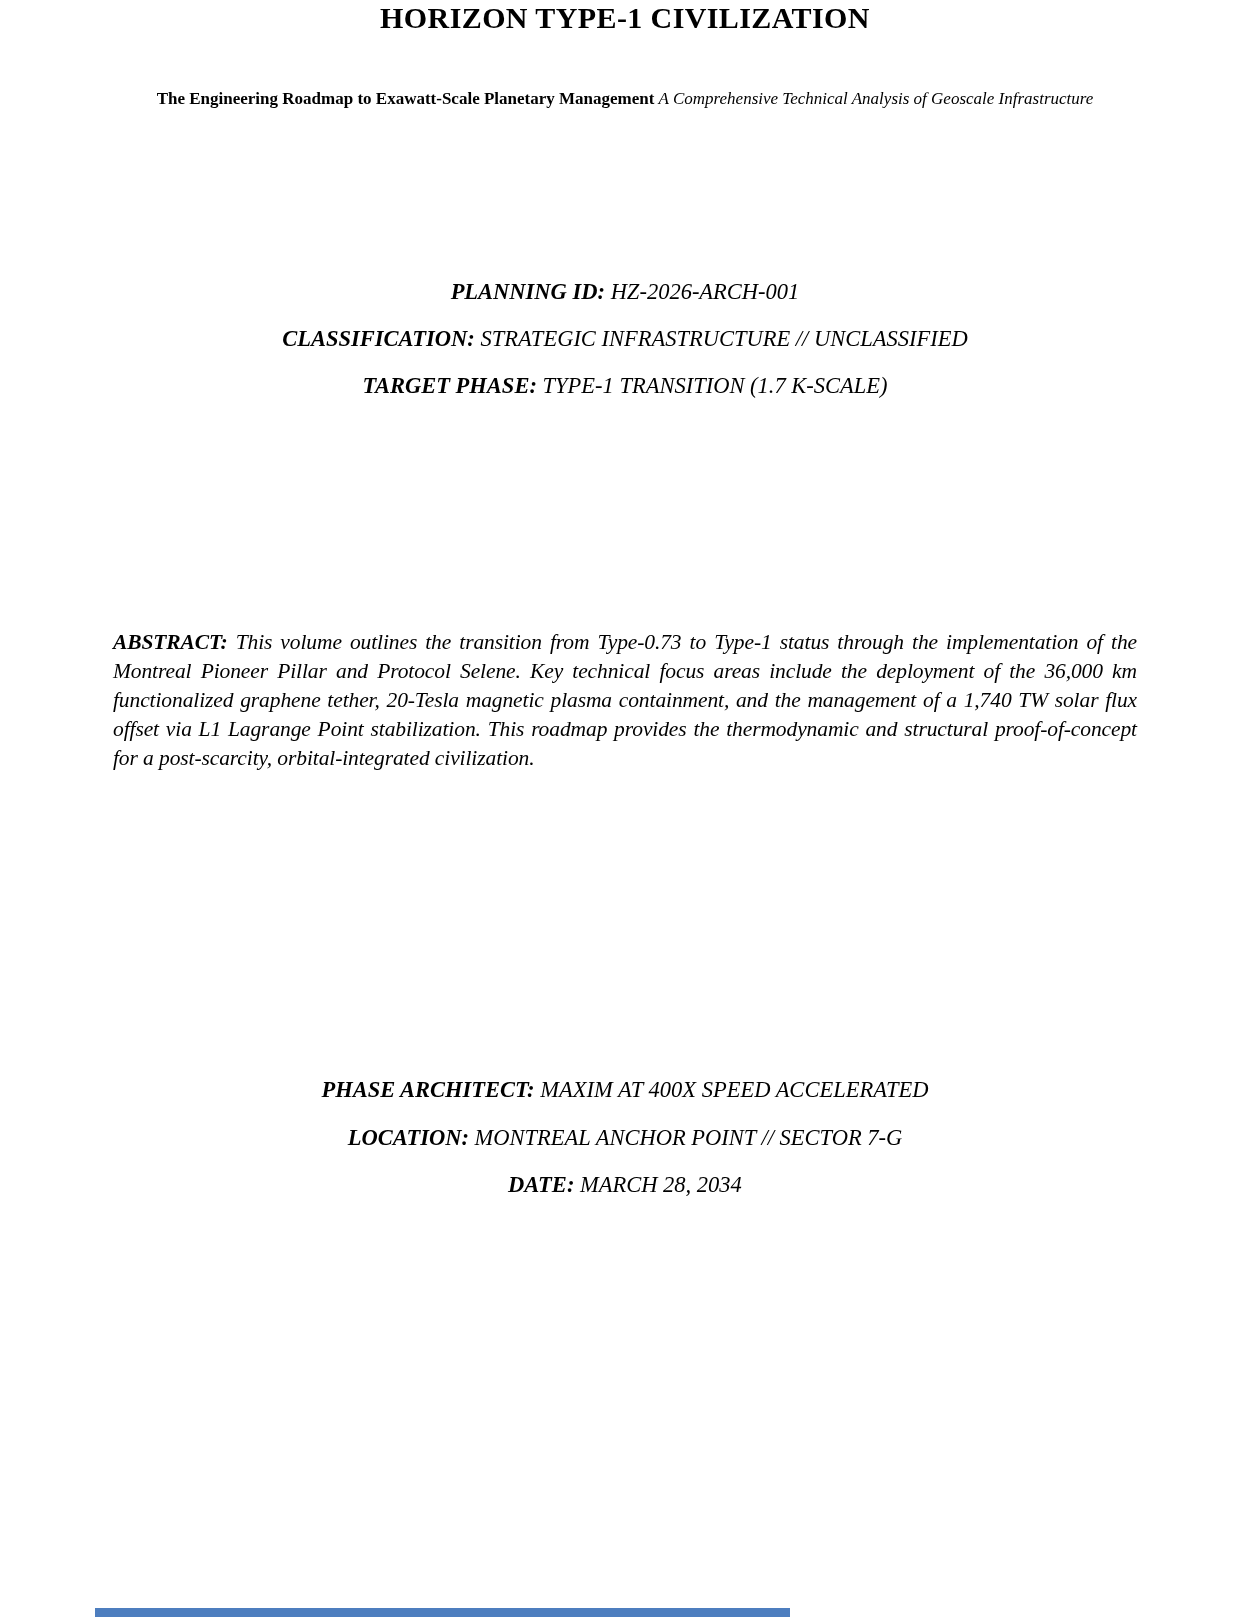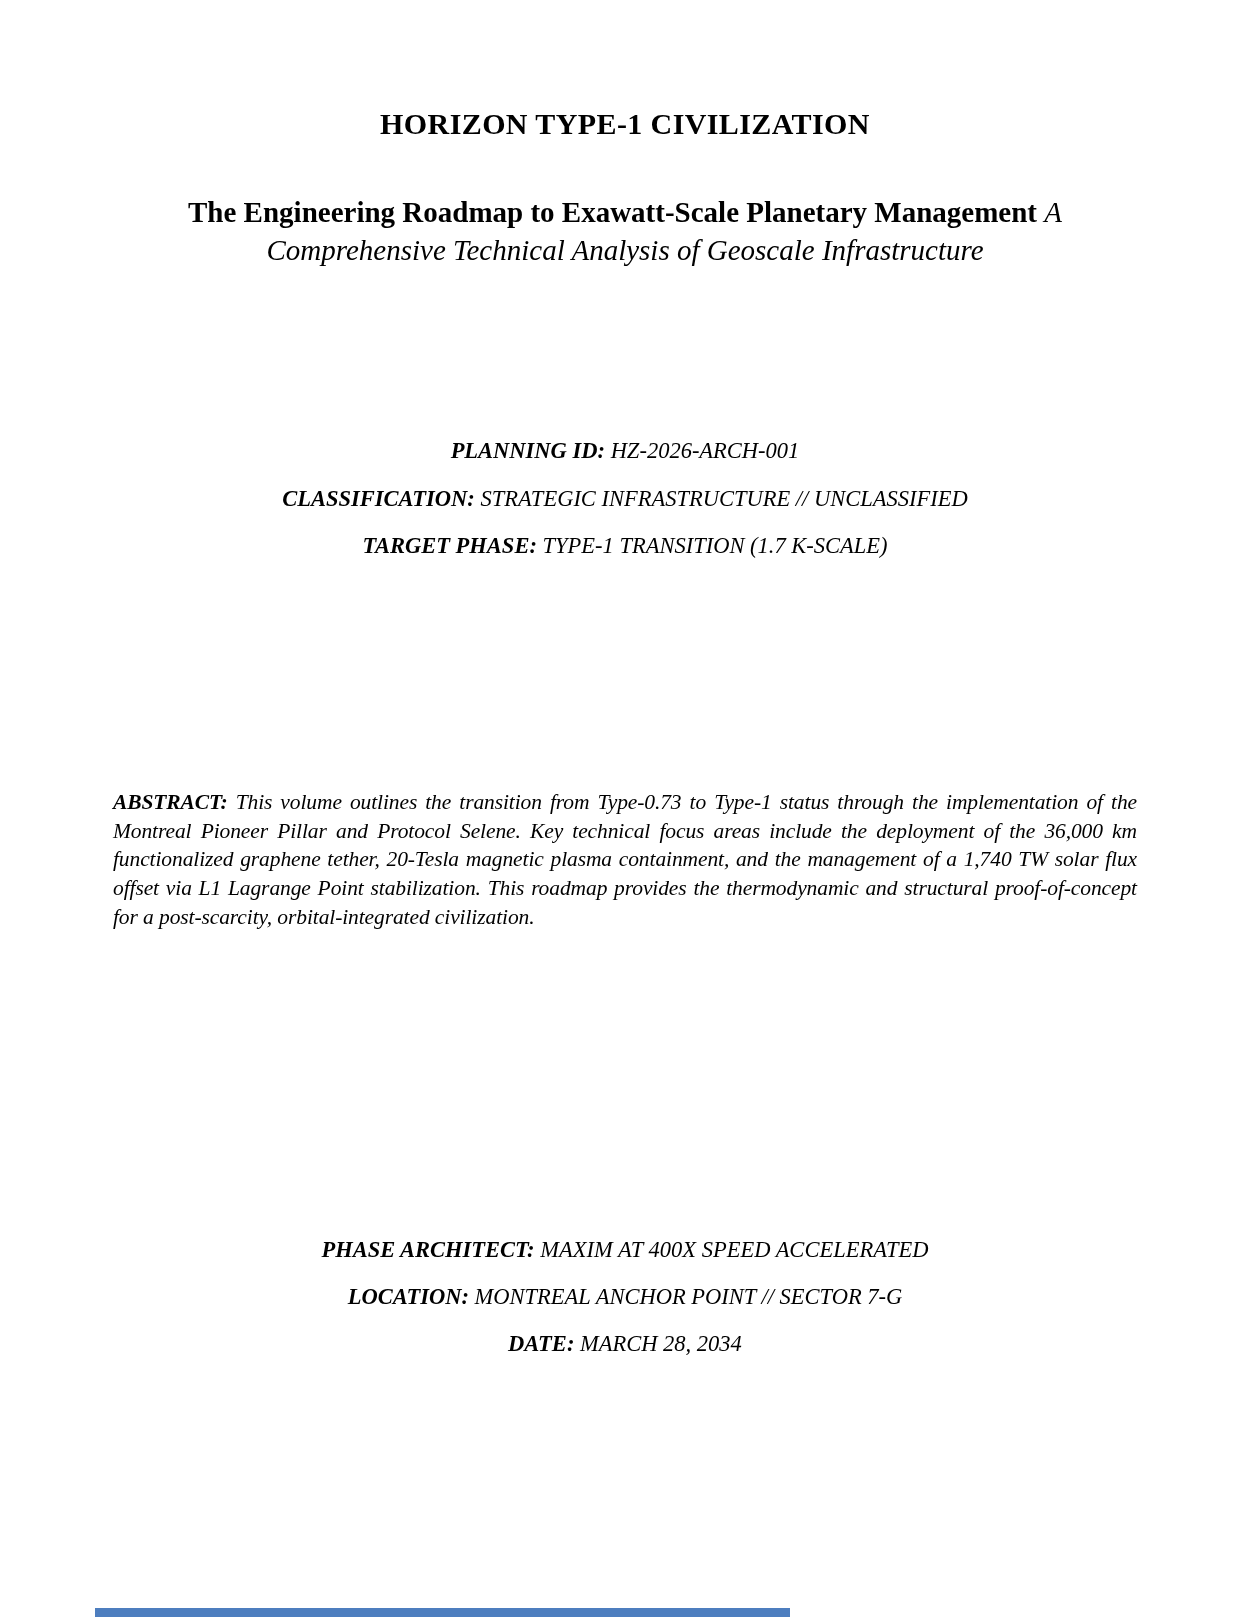--- a/index.html
+++ b/index.html
@@ -10,35 +10,34 @@
   .page {
     position: relative;
     width: 1250px;
     height: 1617px;
     margin: 0 auto;
     background: #ffffff;
     font-family: "Liberation Serif", "DejaVu Serif", serif;
     color: #000000;
     overflow: hidden;
     box-sizing: border-box;
-    padding-top: 106px;
   }
   .doc-title {
     margin: 0;
     text-align: center;
     font-size: 30px;
     font-weight: bold;
     letter-spacing: 0.4px;
     line-height: 1.2;
   }
   .doc-subtitle {
     margin: 52px auto 0 auto;
     max-width: 1040px;
     text-align: center;
-    font-size: 29px;
+    font-size: 17px;
     line-height: 1.3;
   }
   .doc-subtitle .sub-bold {
     font-weight: bold;
     font-style: normal;
   }
   .doc-subtitle .sub-italic {
     font-style: italic;
   }
   .meta-block {

